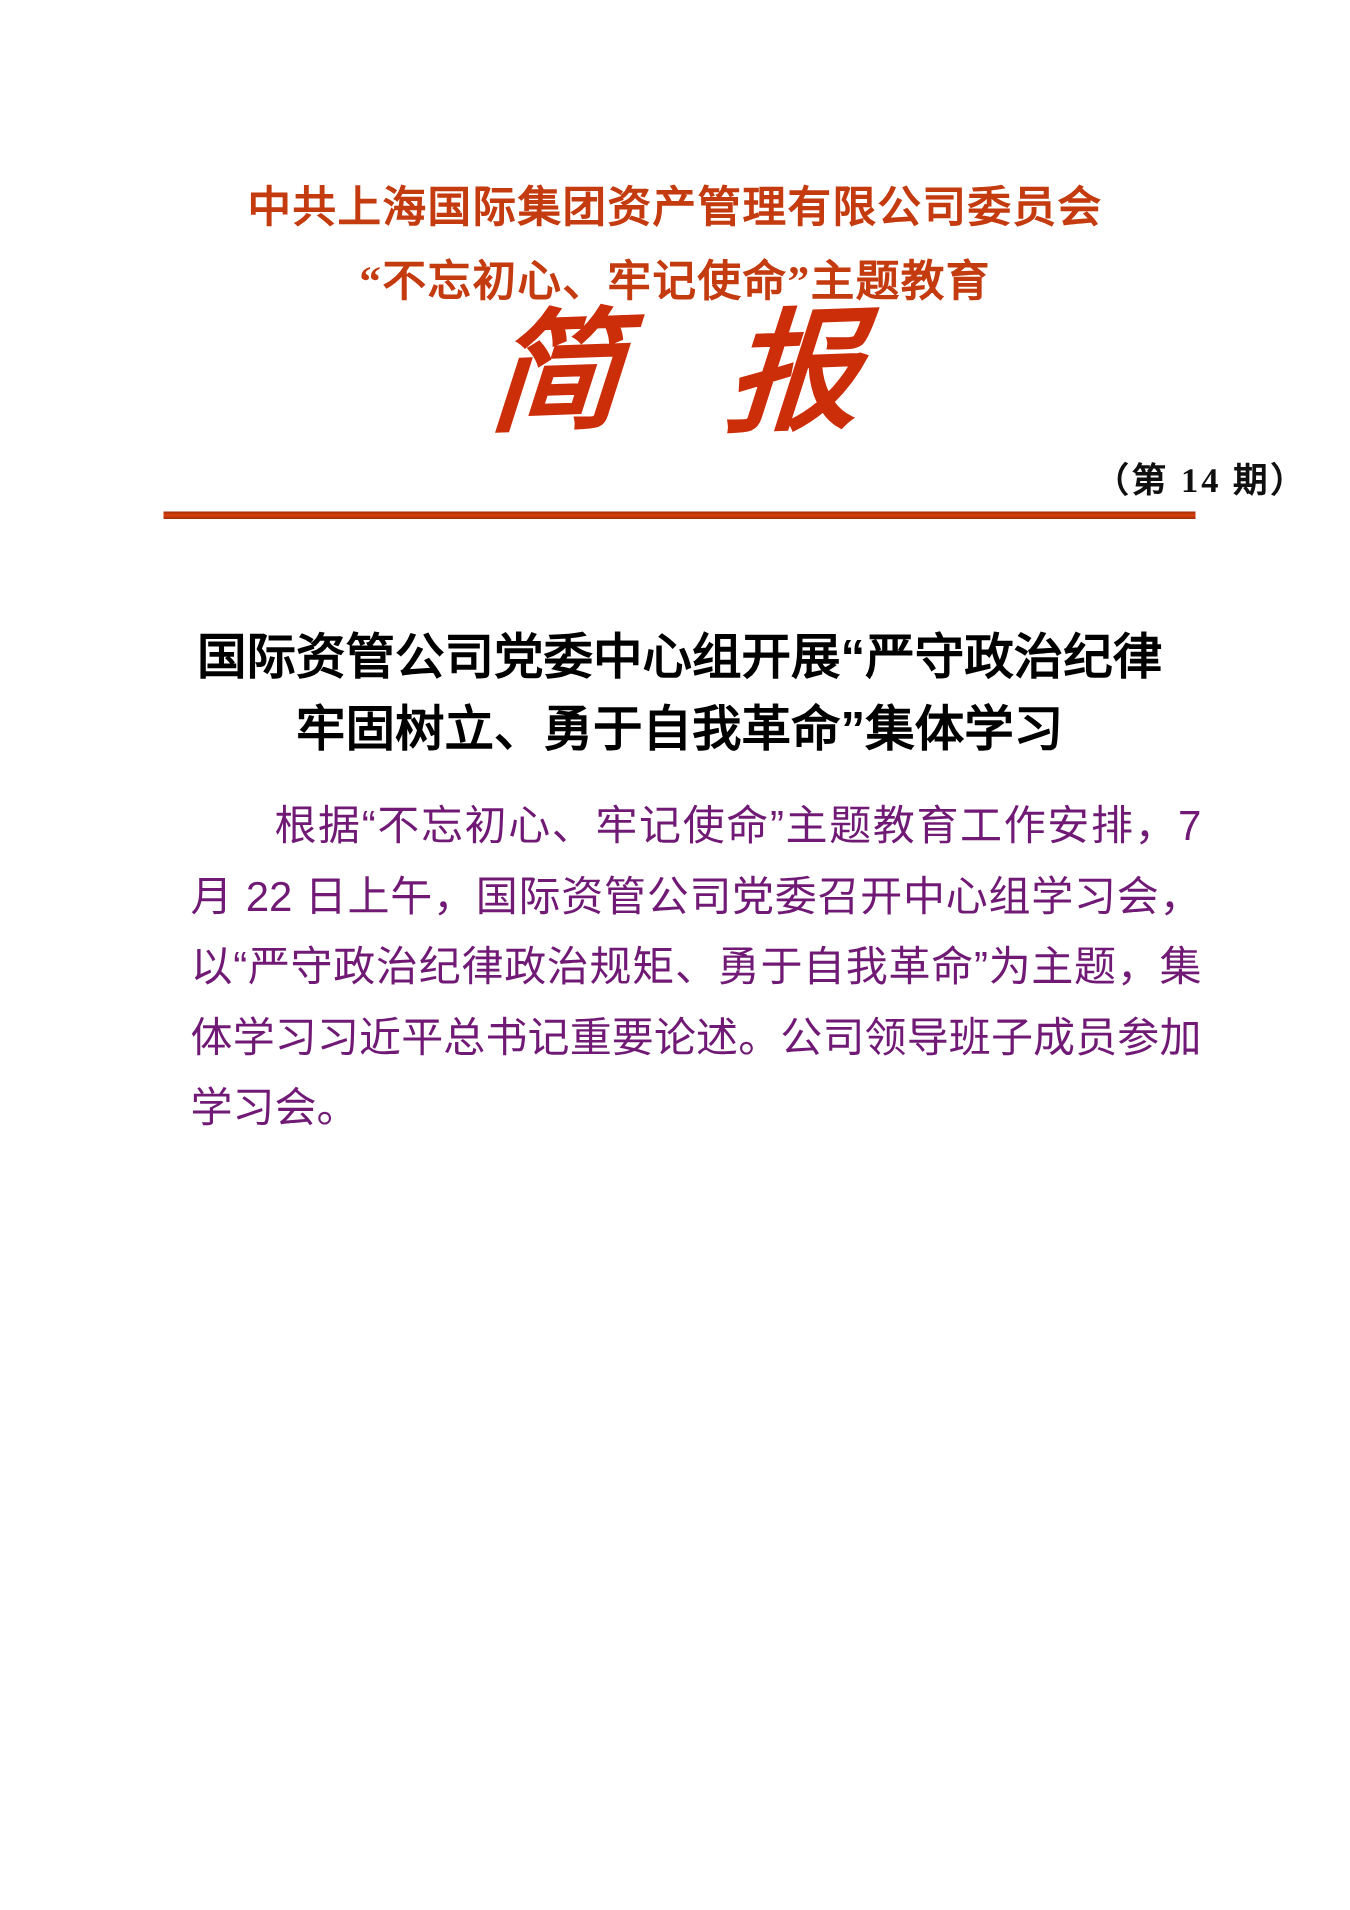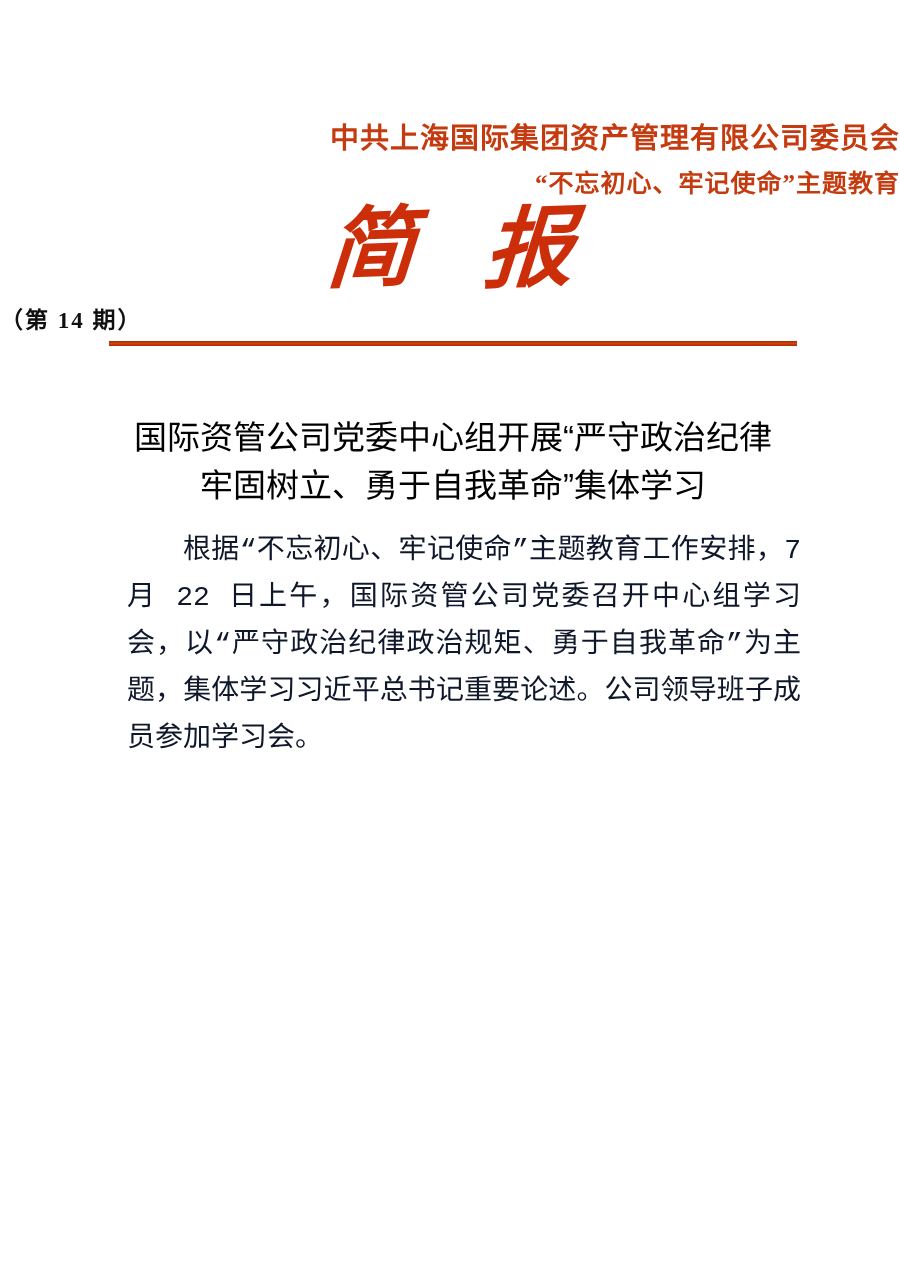--- a/index.html
+++ b/index.html
@@ -2,53 +2,53 @@
 <html lang="zh-CN"><head>
 <meta charset="utf-8">
 <style>
   html,body { margin:0; padding:0; background:#ffffff; }
   .page {
     position:relative; width:900px; height:1273px;
     background:#ffffff; overflow:hidden;
     font-family:"Liberation Serif","DejaVu Serif",serif;
   }
   .masthead-line {
-    position:absolute; left:0; width:900px; text-align:right;
+    position:absolute; left:0; width:900px; text-align:center;
     color:#c43b10; font-weight:700;
     font-family:"Liberation Serif","DejaVu Serif",serif;
     white-space:nowrap;
   }
   .masthead-org   { top:114px; font-size:29px; letter-spacing:1px; }
-  .masthead-theme { top:163px; font-size:25px; letter-spacing:1px; }
+  .masthead-theme { top:163px; font-size:29px; letter-spacing:1px; }
   .brush-row {
     position:absolute; top:200px; left:0; width:900px; text-align:center;
     color:#cc2e0a; font-weight:700; font-style:italic;
     font-family:"DejaVu Serif","Liberation Serif",serif;
     font-size:88px; line-height:96px;
   }
   .brush-char { display:inline-block; margin:0 20px; transform:skewX(-6deg) rotate(-2deg); }
   .issue-line {
-    position:absolute; top:301px; left:0; width:872px; text-align:left;
+    position:absolute; top:301px; left:0; width:872px; text-align:right;
     color:#101010; font-weight:700; font-size:23px; letter-spacing:2px;
     font-family:"Liberation Serif","DejaVu Serif",serif;
   }
   .rule {
     position:absolute; top:341px; left:109px; width:688px; height:5px;
     background:linear-gradient(180deg,#9e2f04 0%,#d8400e 50%,#9e2f04 100%);
   }
   .article-title {
     position:absolute; top:414px; left:60px; width:786px; text-align:center;
-    color:#000000; font-weight:400; font-size:33px; line-height:48px;
+    color:#000000; font-weight:700; font-size:33px; line-height:48px;
     font-family:"Liberation Sans","DejaVu Sans",sans-serif;
   }
   .article-body {
     position:absolute; top:527px; left:127px; width:674px;
-    color:#0f172a; font-size:28px; line-height:47px;
+    color:#701a75; font-size:28px; line-height:47px;
     text-align:justify; text-justify:inter-ideograph;
-    font-family:Liberation Mono, monospace;
+    font-family:Liberation Sans, sans-serif;
   }
   .article-body p { margin:0; padding:0; text-indent:2em; }
 </style>
 </head>
 <body>
 
 <div class="page">
 
   <div class="masthead-line masthead-org">中共上海国际集团资产管理有限公司委员会</div>
 

